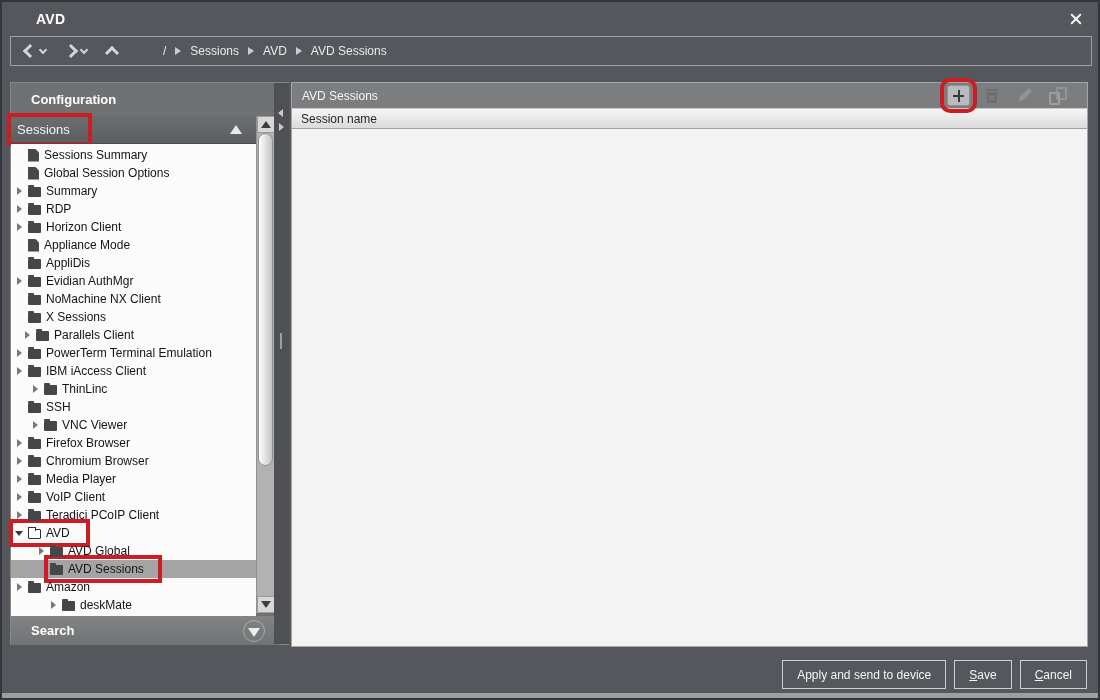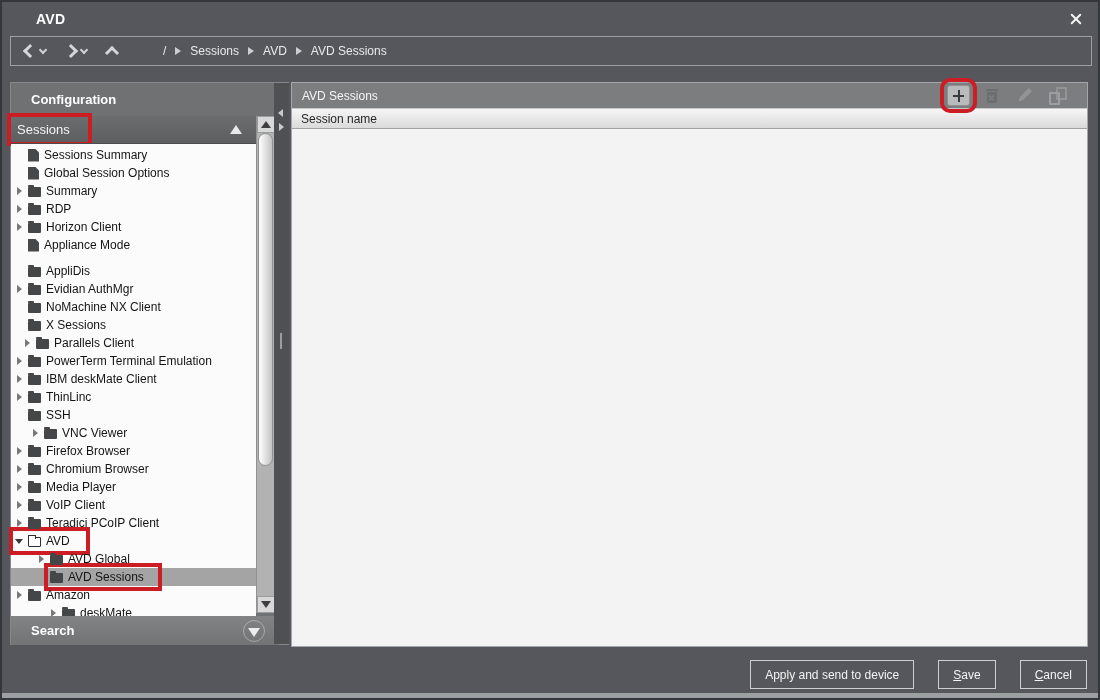--- a/index.html
+++ b/index.html
@@ -93,21 +93,21 @@
   .pencil{width:17px;height:5px;background:#94969
 8;clip-path:polygon(0 50%,5px 0,17px 0,17px 5px,5px 5px);transform:rotate(-45deg);background:#949698;}
   .copy{position:relative;width:18px;height:18px;}
   .copy .sq{position:absolute;width:11px;height:13px;border:2px solid #949698;border-radius:1px;background:transparent;}
   .copy .sq.back{right:0;top:0;}
   .copy .sq.front{left:0;bottom:0;border-color:#9da0a2;}
   .col-header{height:21px;background:linear-gradient(#f6f6f6,#dadada);border-bottom:1px solid #9fa1a3;
     display:flex;align-items:center;padding-left:9px;font-size:12px;color:#26272a;flex:none;border-top:1px solid #c9c9c9;}
   .list-body{flex:1;background:#f3f3f4;}
   
-  .footer{position:absolute;right:11px;top:658px;display:flex;gap:24px;}
+  .footer{position:absolute;right:11px;top:658px;display:flex;gap:8px;}
   .btn{height:29px;border:1px solid #cdd0d2;background:transparent;color:#f3f4f5;font-size:12px;
     display:flex;align-items:center;justify-content:center;padding:0 14px;cursor:default;}
   .bottom-strip{position:absolute;left:0;bottom:0;width:100%;height:5px;background:#9da0a2;}
 </style>
 </head>
 <body>
 
 <div class="window">
 
   <div class="titlebar">
@@ -197,21 +197,21 @@
         </div>
         <div class="tree-row" style="padding-left: 4px;">
           <span class="row-content">
             <span class="exp exp-none"></span>
             <span class="label-group">
               <span class="ticon ticon-page"></span>
               <span class="tlabel">Appliance Mode</span>
             </span>
           </span>
         </div>
-        <div class="tree-row" style="padding-left: 4px; margin-top: 8px;">
+        <div class="tree-row" style="padding-left: 4px;">
           <span class="row-content">
             <span class="exp exp-none"></span>
             <span class="label-group">
               <span class="ticon ticon-folder"></span>
               <span class="tlabel">AppliDis</span>
             </span>
           </span>
         </div>
         <div class="tree-row" style="padding-left: 4px;">
           <span class="row-content">
@@ -256,25 +256,25 @@
               <span class="ticon ticon-folder"></span>
               <span class="tlabel">PowerTerm Terminal Emulation</span>
             </span>
           </span>
         </div>
         <div class="tree-row" style="padding-left: 4px;">
           <span class="row-content">
             <span class="exp exp-collapsed"></span>
             <span class="label-group">
               <span class="ticon ticon-folder"></span>
-              <span class="tlabel">IBM deskMate Client</span>
-            </span>
-          </span>
-        </div>
-        <div class="tree-row" style="padding-left: 4px;">
+              <span class="tlabel">IBM iAccess Client</span>
+            </span>
+          </span>
+        </div>
+        <div class="tree-row" style="padding-left: 20px;">
           <span class="row-content">
             <span class="exp exp-collapsed"></span>
             <span class="label-group">
               <span class="ticon ticon-folder"></span>
               <span class="tlabel">ThinLinc</span>
             </span>
           </span>
         </div>
         <div class="tree-row" style="padding-left: 4px;">
           <span class="row-content">

